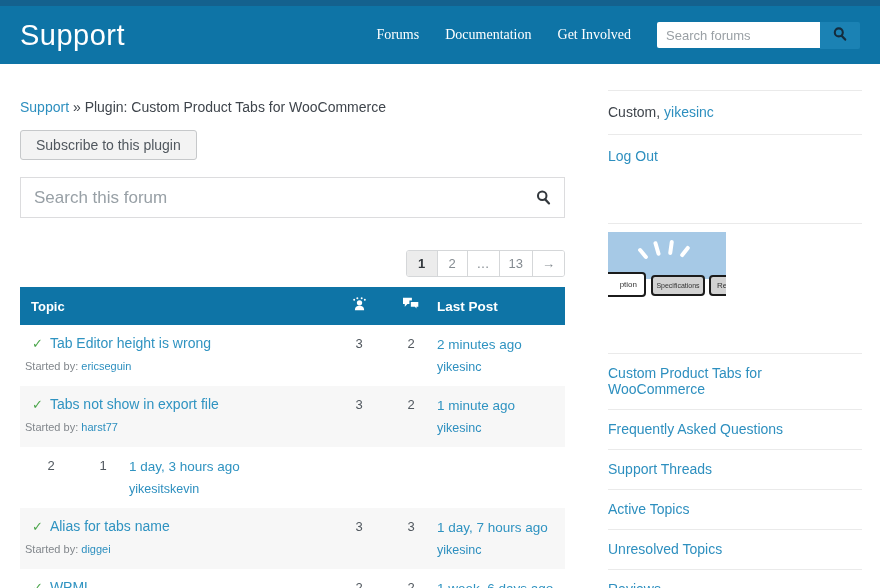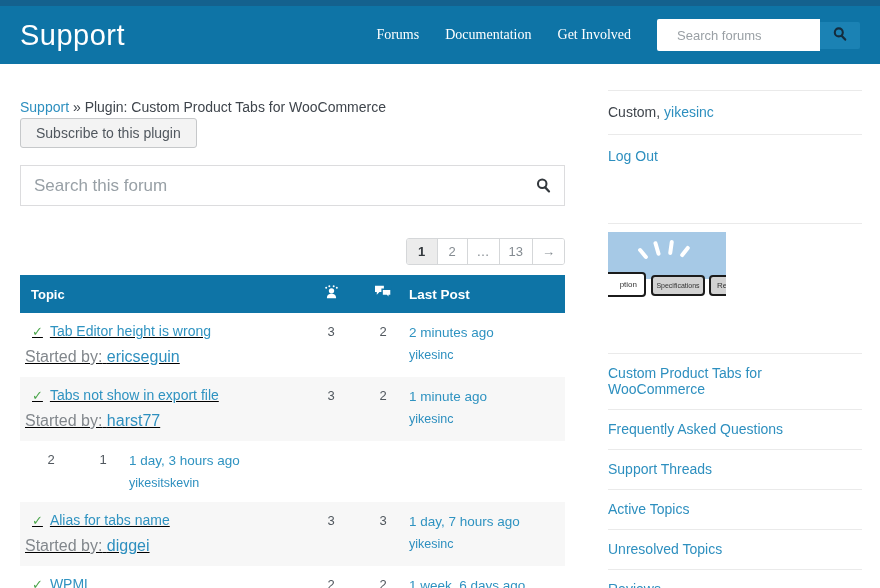--- a/index.html
+++ b/index.html
@@ -8,36 +8,36 @@
   a { text-decoration:none; cursor:pointer; }
 
   
   .topstrip { height:6px; background:#14618e; }
   .site-header { height:58px; background:#0e74a6; display:flex; align-items:center; padding:0 20px; }
   .site-title { color:#fff; font-size:29px; font-weight:400; letter-spacing:.5px; cursor:pointer; }
   .header-right { margin-left:auto; display:flex; align-items:center; }
   .main-nav { display:flex; align-items:center; }
   .main-nav a { color:#fff; font-size:14px; margin-right:26px;font-family:Liberation Serif, serif; }
   .header-search { display:flex; align-items:center; }
-  .header-search input { width:163px; height:32px; border:none; outline:none; padding:0 20px;
+  .header-search input { width:163px; height:26px; border:none; outline:none; padding:0 9px;
                          font-size:13px; color:#a16207; border-radius:2px 0 0 2px;
                          font-family:"Liberation Sans","DejaVu Sans",sans-serif; }
   .header-search input::placeholder { color:#9aa0a5; }
   .header-search button { width:40px; height:27px; background:#1b82b4; border:none; cursor:pointer;
                           border-radius:0 2px 2px 0; display:flex; align-items:center; justify-content:center; }
 
   
   .page { display:flex; padding:0 18px 0 20px; }
   .main-col { width:545px; margin-right:43px; flex:none; }
   .sidebar { flex:1; padding-top:26px; }
 
   
   .breadcrumb { margin-top:35px; font-size:14px; color:#3f454c; }
   .breadcrumb a { color:#2d8fbf; }
-  .subscribe-btn { margin-top:3px; display:inline-block; background:#f3f3f3; border:1px solid #c6c8ca;
+  .subscribe-btn { margin-top:15px; display:inline-block; background:#f3f3f3; border:1px solid #c6c8ca;
                    border-radius:3px; padding:6px 15px; font-size:14px; color:#50575e; cursor:pointer;
                    font-family:"Liberation Sans","DejaVu Sans",sans-serif; }
   .forum-search { margin-top:17px; position:relative; }
   .forum-search input { width:100%; height:41px; border:1px solid #dcdcde; padding:0 40px 0 13px;
                         font-size:17px; color:#555; outline:none;
                         font-family:"Liberation Sans","DejaVu Sans",sans-serif; }
   .forum-search input::placeholder { color:#98a0a6; }
   .forum-search .mag { position:absolute; right:13px; top:12px; cursor:pointer; }
 
   .pager-row { margin-top:32px; display:flex; justify-content:flex-end; }
@@ -45,29 +45,29 @@
   .pager .pg { min-width:30px; padding:5px 9px; text-align:center; font-size:13px; color:#848b91;
                border-left:1px solid #d5d7d9; cursor:pointer; background:#fff; }
   .pager .pg:first-child { border-left:none; }
   .pager .pg.current { background:#ececec; color:#32373c; font-weight:bold; cursor:default; }
 
   
   .topics { margin-top:10px; }
   .t-head { display:flex; background:#0e74a6; color:#fff; padding:9px 0 9px 11px; align-items:center; }
   .t-head .c-topic { flex:1; font-size:13px; font-weight:bold; }
   .c-voices, .c-replies { width:52px; flex:none; text-align:center; }
-  .c-last { width:156px; flex:none; }
+  .c-last { width:128px; flex:none; }
   .t-head .c-last { font-size:13.5px; font-weight:bold; }
   .t-row { display:flex; padding:10px 0 11px 5px; }
   .t-row:nth-child(odd) { background:#f7f7f7; }
-  .t-row .c-topic { flex:1;text-decoration:underline; }
+  .t-row .c-topic { flex:1; }
   .title-line { font-size:14px; padding-left:7px; }
   .title-line .check { color:#4ca64c; font-weight:bold; margin-right:7px; font-size:13px; }
   .title-line a { color:#2f93c1; }
-  .started { font-size:16px; color:#82878c; margin-top:9px; }
+  .started { font-size:11px; color:#82878c; margin-top:9px; }
   .started a { color:#2d8fbf; }
   .t-row .c-voices, .t-row .c-replies { font-size:13px; color:#50575e; padding-top:1px; }
   .t-row .c-last a.fresh { font-size:13.5px; color:#2f93c1; display:inline-block; }
   .t-row .c-last a.poster { font-size:12.5px; color:#2d8fbf; display:inline-block; margin-top:7px; }
 
   
   .sidebar hr { border:none; border-top:1px solid #eaeaea; }
   .sb-row { padding:13px 0 14px; font-size:14px; color:#3f454c; }
   .sb-row a { color:#2d8fbf; }
   .banner-gap { height:45px; }

